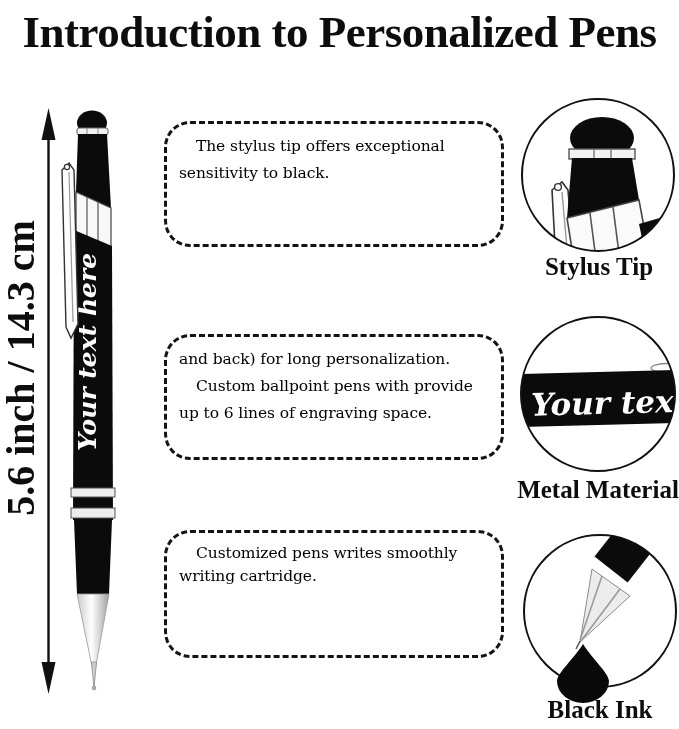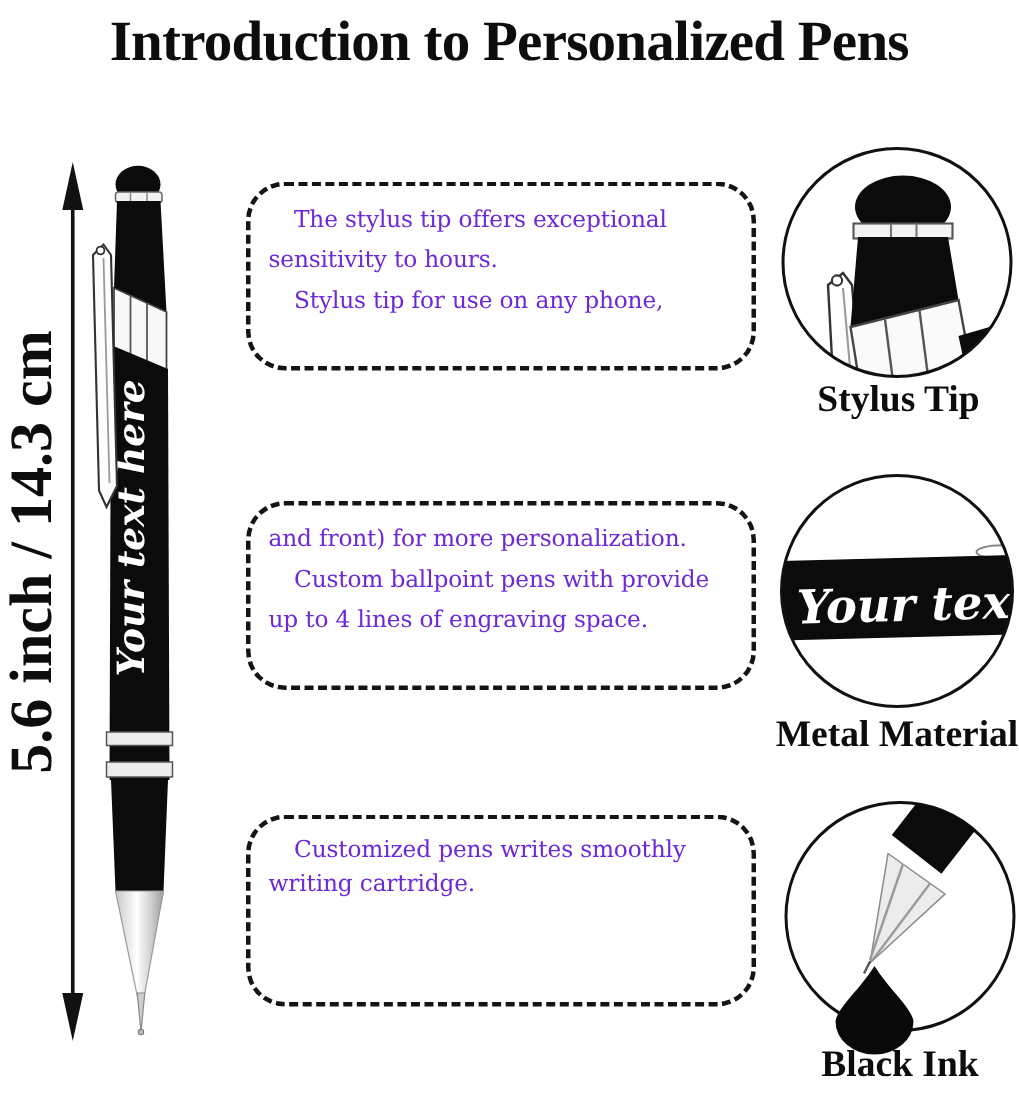--- a/index.html
+++ b/index.html
@@ -4,44 +4,44 @@
 <style>
   * { margin:0; padding:0; box-sizing:border-box; }
   html,body { background:#ffffff; }
   #canvas {
     position:relative; width:679px; height:729px; background:#ffffff;
     overflow:hidden; font-family:"DejaVu Serif", serif; color:#111;
   }
   
   .title {
     position:absolute; top:6px; left:0; width:679px; text-align:center;
-    font-family:"Liberation Serif", serif; font-weight:bold; font-size:38px;
+    font-family:"Liberation Serif", serif; font-weight:bold; font-size:45px;
     letter-spacing:-0.5px; color:#0d0d0d; white-space:nowrap;
   }
   
   .dim-label {
     position:absolute; left:-154px; top:344px; width:350px; height:48px;
     text-align:center; transform:rotate(-90deg);
     font-family:"Liberation Serif", serif; font-weight:bold; font-size:40px;
     color:#0d0d0d; white-space:nowrap;
   }
   .pen-svg { position:absolute; left:36px; top:100px; }
   
   .feature-box {
     position:absolute; left:164px; width:340px; height:126px;
     border:3.5px dashed #141414; border-radius:26px;
     padding:9px 12px; overflow:hidden;
-    font-size:15.5px; letter-spacing:-0.1px; color:#6d28d9;
+    font-size:15.5px; letter-spacing:-0.1px; color:#000000;
   }
   .feature-box .ln { white-space:nowrap; line-height:27px; }
   .feature-box.tight .ln { line-height:22.5px; }
   .feature-box .ln.indent { padding-left:17px; }
   #box-1 { top:121px; }
   #box-2 { top:334px; }
-  #box-3 { top:543px; height:128px; }
+  #box-3 { top:530px; height:128px; }
   
   .callout-svg { position:absolute; }
   #callout-svg-1 { left:518px; top:94px; }
   #callout-svg-2 { left:516px; top:312px; }
   #callout-svg-3 { left:519px; top:530px; }
   .callout-label {
     position:absolute; width:180px; text-align:center;
     font-family:"Liberation Serif", serif; font-weight:bold; font-size:25px;
     color:#0d0d0d; white-space:nowrap;
   }
@@ -97,28 +97,27 @@
       <rect x="35" y="408" width="44" height="10" fill="#ededed" stroke="#555" stroke-width="1"></rect>
       <polygon points="38,420 76,420 73,494 41,494" fill="#0b0b0b"></polygon>
       <polygon points="41,494 73,494 58,576" fill="url(#coneGrad)" stroke="#999" stroke-width="0.8"></polygon>
       <polygon points="55.5,562 60.5,562 58,588" fill="#cfcfcf" stroke="#8a8a8a" stroke-width="0.8"></polygon>
       <circle cx="58" cy="588" r="1.8" fill="#bbb" stroke="#777" stroke-width="0.7"></circle>
     </g>
   </svg>
 
   <div class="feature-box" id="box-1">
     <div class="ln indent">The stylus tip offers exceptional</div>
-    <div class="ln">sensitivity to hours.</div>
-    <div class="ln indent">Stylus tip for use on any phone,</div>
+    <div class="ln">sensitivity to black.</div>
   </div>
 
   <div class="feature-box" id="box-2">
-    <div class="ln">and front) for more personalization.</div>
+    <div class="ln">and back) for long personalization.</div>
     <div class="ln indent">Custom ballpoint pens with provide</div>
-    <div class="ln">up to 4 lines of engraving space.</div>
+    <div class="ln">up to 6 lines of engraving space.</div>
   </div>
 
   <div class="feature-box tight" id="box-3">
     <div class="ln indent">Customized pens writes smoothly</div>
     <div class="ln">writing cartridge.</div>
   </div>
 
   <svg class="callout-svg" id="callout-svg-1" width="164" height="168" viewBox="0 0 164 168">
     <defs>
         <clipPath id="clipC1">

